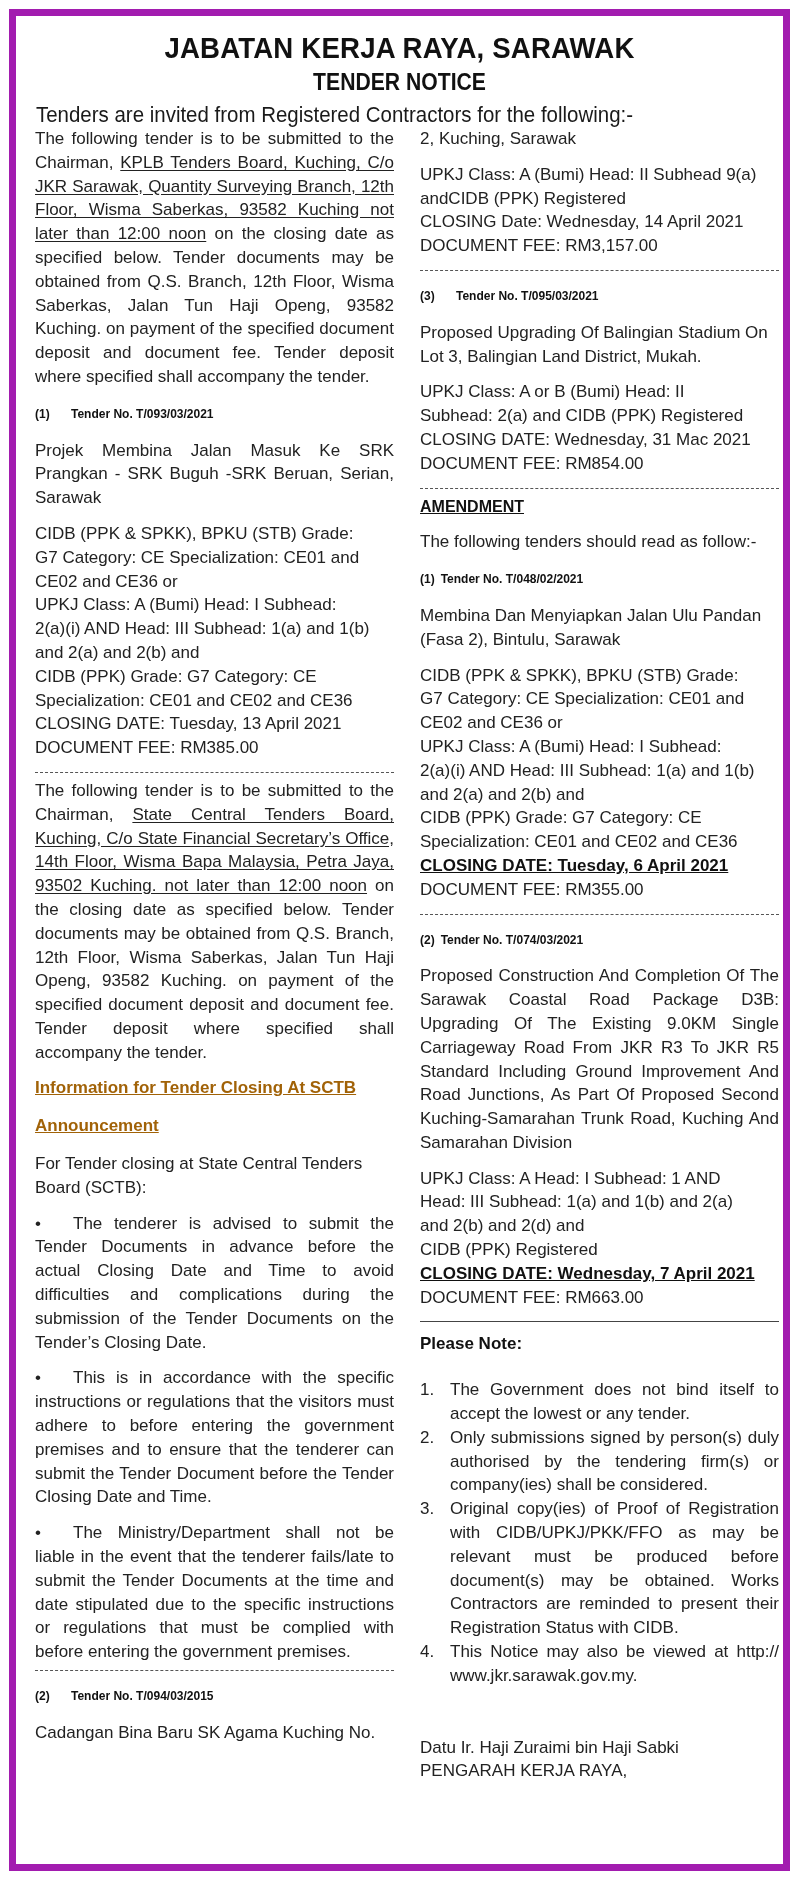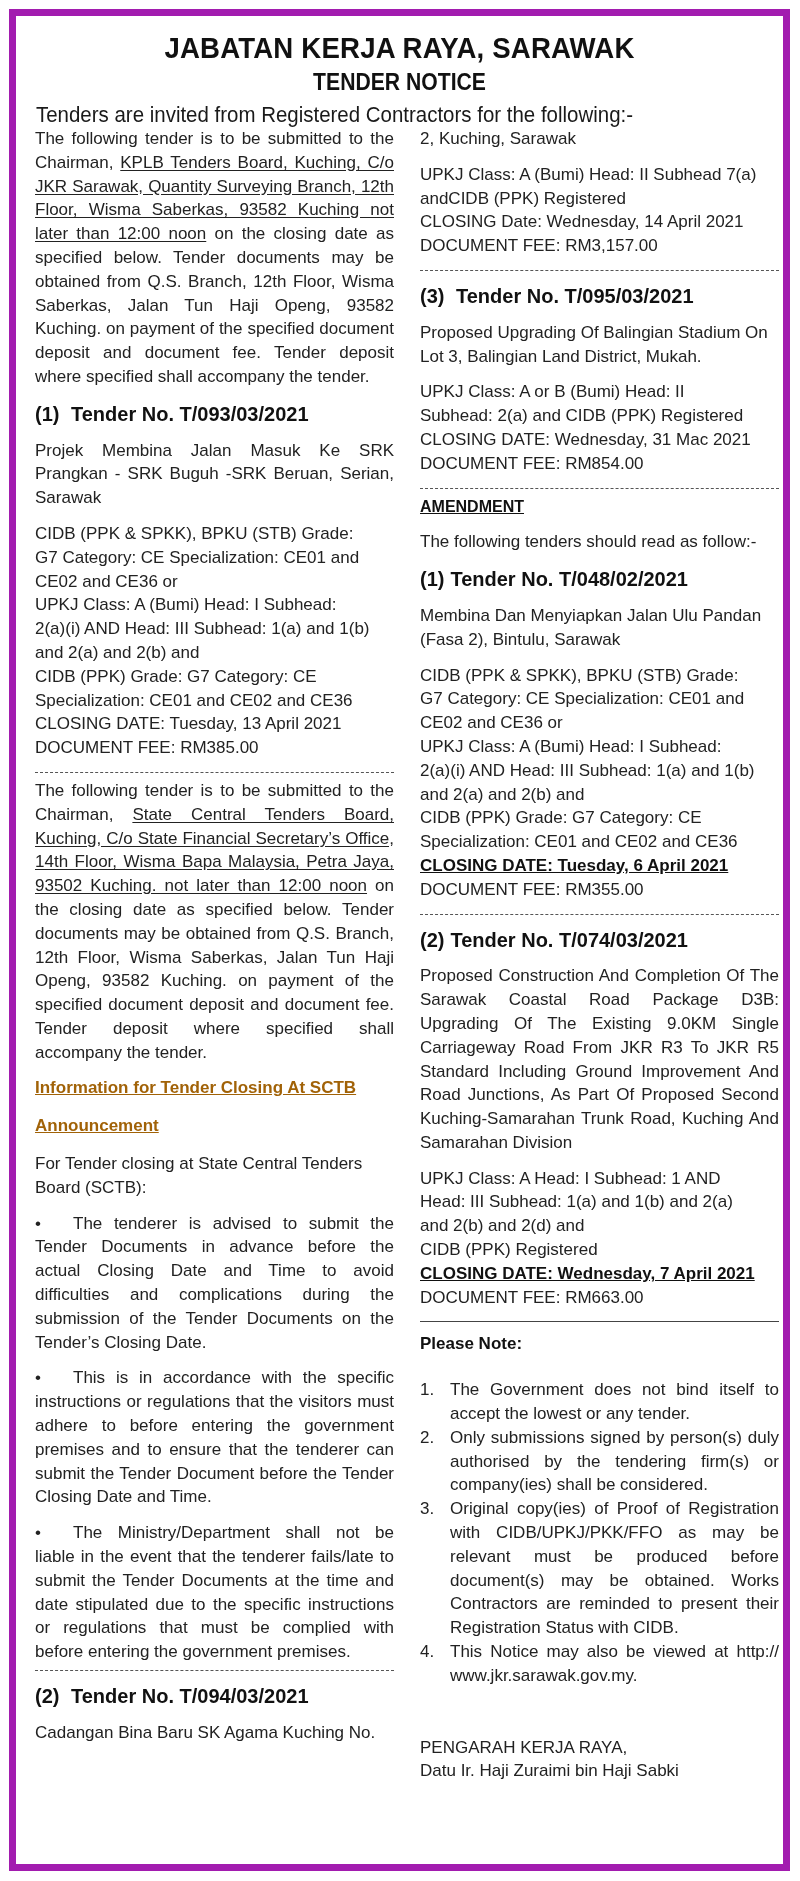--- a/index.html
+++ b/index.html
@@ -12,21 +12,21 @@
   .t1 { top: 15px; font-size: 30px; letter-spacing: 0.2px; transform: scaleX(0.92); }
   .t2 { top: 53px; font-size: 23px; transform: scaleX(0.92); }
   .intro { position: absolute; left: 20px; top: 86px; font-size: 22px; color: #1a1a1a;
            transform-origin: left top; transform: scaleX(0.93); white-space: nowrap; }
   .col { position: absolute; top: 111px; font-size: 17px; line-height: 23.8px; color: #222; }
   .col.left { left: 19px; width: 359px; }
   .col.right { left: 404px; width: 359px; }
   .p { margin: 0 0 12px 0; text-align: justify; }
   .p.nj { text-align: left; }
   .u { text-decoration: underline; text-underline-offset: 2px; }
-  .th { font-weight: bold; font-size: 20px; margin: 14px 0 12px 0; color: #111; }
+  .th { font-weight: bold; font-size: 12px; margin: 14px 0 12px 0; color: #111; }
   .th .num { display: inline-block; width: 36px; }
   .th.tight .num { width: auto; margin-right: 6px; }
   .sec { font-weight: bold; text-decoration: underline; margin: 10px 0 14px 0; color: #a16207; }
   .amend { font-weight: bold; text-decoration: underline; font-size: 16px; margin: 6px 0 12px 0; color:#111; }
   .dash { border-top: 1px dashed #555; margin: 6px 0 6px 0; height: 0; }
   .solid { border-top: 1.5px solid #444; margin: 12px 0 10px 0; height: 0; }
   .bold-u { font-weight: bold; text-decoration: underline; color: #111; }
   .bullet { margin: 0 0 12px 0; text-align: justify; }
   .bullet .dot { display: inline-block; width: 38px; }
   .note-title { font-weight: bold; margin: 4px 0 22px 0; color:#111; }
@@ -68,28 +68,28 @@
 
     <div class="sec">Information for Tender Closing At SCTB</div>
     <div class="sec">Announcement</div>
     <p class="p nj">For Tender closing at State Central Tenders Board (SCTB):</p>
 
     <p class="bullet"><span class="dot">•</span><span>The tenderer is advised to submit the Tender Documents in advance before the actual Closing Date and Time to avoid difficulties and complications during the submission of the Tender Documents on the Tender’s Closing Date.</span></p>
     <p class="bullet"><span class="dot">•</span><span>This is in accordance with the specific instructions or regulations that the visitors must adhere to before entering the government premises and to ensure that the tenderer can submit the Tender Document before the Tender Closing Date and Time.</span></p>
     <p class="bullet" style="margin-bottom:4px"><span class="dot">•</span><span>The Ministry/Department shall not be liable in the event that the tenderer fails/late to submit the Tender Documents at the time and date stipulated due to the specific instructions or regulations that must be complied with before entering the government  premises.</span></p>
     <div class="dash"></div>
 
-    <div class="th"><span class="num">(2)</span><span>Tender No. T/094/03/2021</span></div>
+    <div class="th"><span class="num">(2)</span><span>Tender No. T/094/03/2015</span></div>
     <p class="p nj">Cadangan Bina Baru SK  Agama Kuching No.</p>
   </div>
 
   <div class="col right">
     <p class="p nj">2, Kuching, Sarawak</p>
     <div class="p nj">
-      <span class="line">UPKJ Class: A (Bumi) Head: II Subhead 7(a)</span>
+      <span class="line">UPKJ Class: A (Bumi) Head: II Subhead 9(a)</span>
       <span class="line">andCIDB (PPK) Registered</span>
       <span class="line">CLOSING Date: Wednesday, 14 April 2021</span>
       <span class="line">DOCUMENT FEE: RM3,157.00</span>
     </div>
     <div class="dash"></div>
 
     <div class="th"><span class="num">(3)</span><span>Tender No. T/095/03/2021</span></div>
     <p class="p nj">Proposed Upgrading Of Balingian Stadium On Lot 3, Balingian Land District, Mukah.</p>
     <div class="p nj">
       <span class="line">UPKJ Class: A or B (Bumi) Head: II</span>
@@ -144,17 +144,17 @@
           <span class="n">3.</span>
           <span class="tx">Original copy(ies) of Proof of Registration with CIDB/UPKJ/PKK/FFO as may be relevant must be produced before document(s) may be obtained. Works Contractors are reminded to present their Registration Status with CIDB.</span>
         </li>
       <li>
           <span class="n">4.</span>
           <span class="tx">This Notice may also be viewed at http:// www.jkr.sarawak.gov.my.</span>
         </li>
     </ol>
 
     <div class="sig">
+      <span class="line">Datu Ir. Haji Zuraimi bin Haji Sabki</span>
       <span class="line">PENGARAH KERJA RAYA,</span>
-      <span class="line">Datu Ir. Haji Zuraimi bin Haji Sabki</span>
     </div>
   </div>
 </div>
 
 </body></html>

